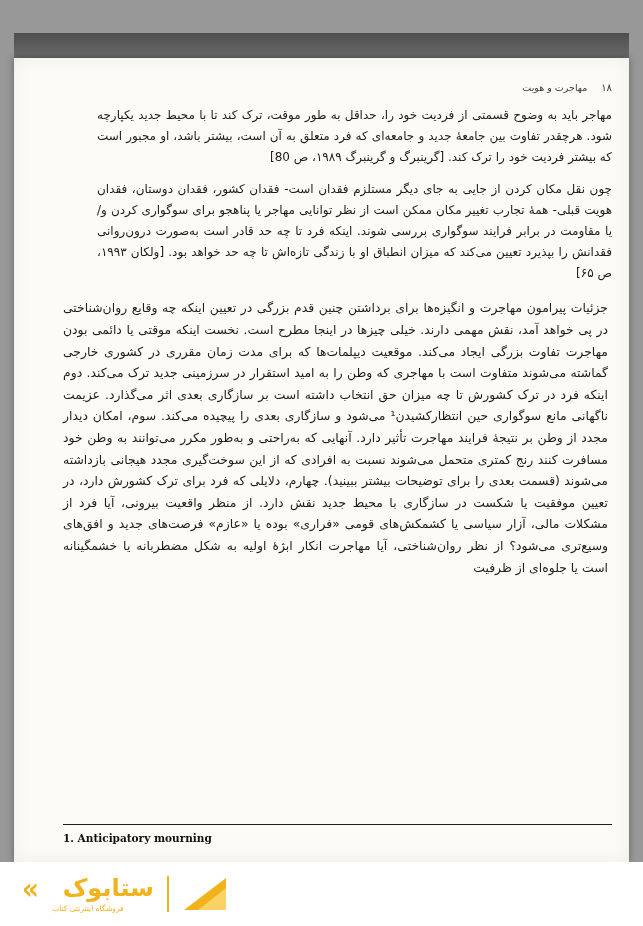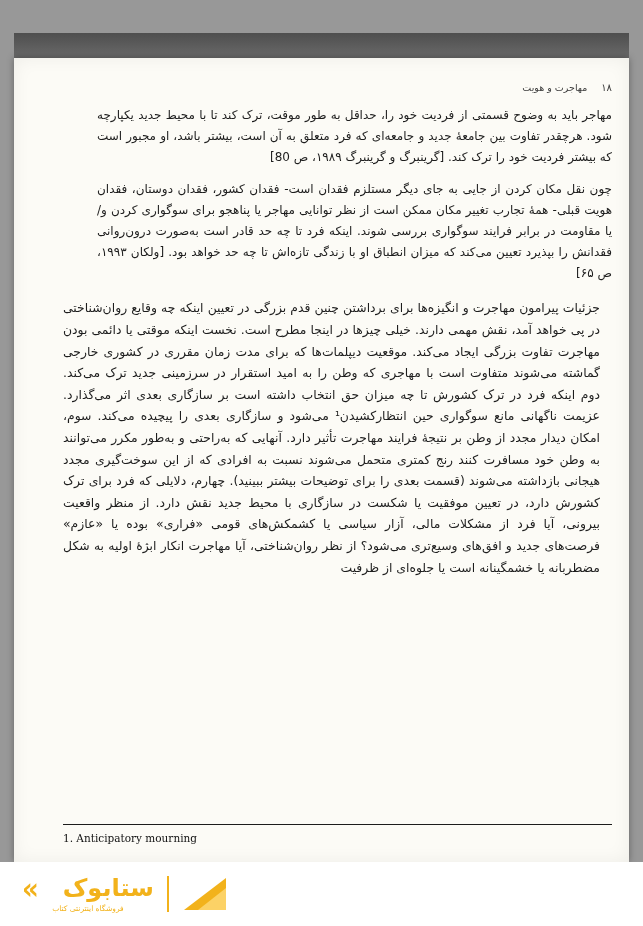--- a/index.html
+++ b/index.html
@@ -9,24 +9,24 @@
   .page{position:absolute;left:14px;right:14px;top:58px;bottom:64px;background:#fcfbf6;
         box-shadow:0 0 7px rgba(0,0,0,.35), inset 0 0 18px rgba(0,0,0,.06);
         padding:24px 17px 0 49px;box-sizing:border-box;color:#1d1d1d;}
   .page-header{display:flex;direction:rtl;justify-content:flex-start;align-items:baseline;gap:14px;
         font-size:10px;color:#3c3c3c;}
   .running-title{font-size:9.5px;}
   .sec-heading{direction:rtl;text-align:right;font-weight:bold;font-size:13px;margin:22px 0 0 0;}
   .sec-heading.centered{text-align:center;font-size:13.5px;margin-top:26px;}
   .quote{direction:rtl;text-align:justify;font-size:12px;line-height:20.8px;
         margin:12px 34px 0 34px;margin-right:0;}
-  .body-text{direction:rtl;text-align:justify;font-size:12.4px;line-height:21.6px;margin:14px 12px 0 0;}
+  .body-text{direction:rtl;text-align:justify;font-size:12.4px;line-height:21.6px;margin:14px 4px 0 0;}
   .footnote-block{position:absolute;left:49px;right:17px;bottom:18px;}
   .footnote-rule{border-top:1.3px solid #1c1c1c;margin-bottom:7px;}
-  .footnote-text{font-family:"DejaVu Serif",serif;font-weight:normal;font-size:10.5px;color:#111;direction:ltr;text-align:left;}
+  .footnote-text{font-family:"DejaVu Serif",serif;font-weight:bold;font-size:10.5px;color:#111;direction:ltr;text-align:left;}
   .footer{position:absolute;left:0;right:0;bottom:0;height:64px;background:#ffffff;
         display:flex;align-items:center;justify-content:space-between;padding:0 22px;box-sizing:border-box;}
   .footer-left{display:flex;align-items:center;gap:13px;}
   .logo-block{display:flex;flex-direction:column;align-items:center;}
   .logo-row{display:flex;align-items:center;gap:2px;}
   .logo-chevron{color:#f2b21b;font-size:26px;font-weight:bold;line-height:1;transform:scaleY(1.15);}
   .logo-name{color:#f2b21b;font-size:24px;font-weight:bold;direction:rtl;line-height:1.05;margin-left:22px;}
   .logo-tagline{color:#f2b21b;font-size:7.5px;direction:rtl;margin-top:2px;letter-spacing:.5px;}
   .logo-divider{width:2px;height:36px;background:#f2b21b;}
   .logo-triangle{display:block;}

